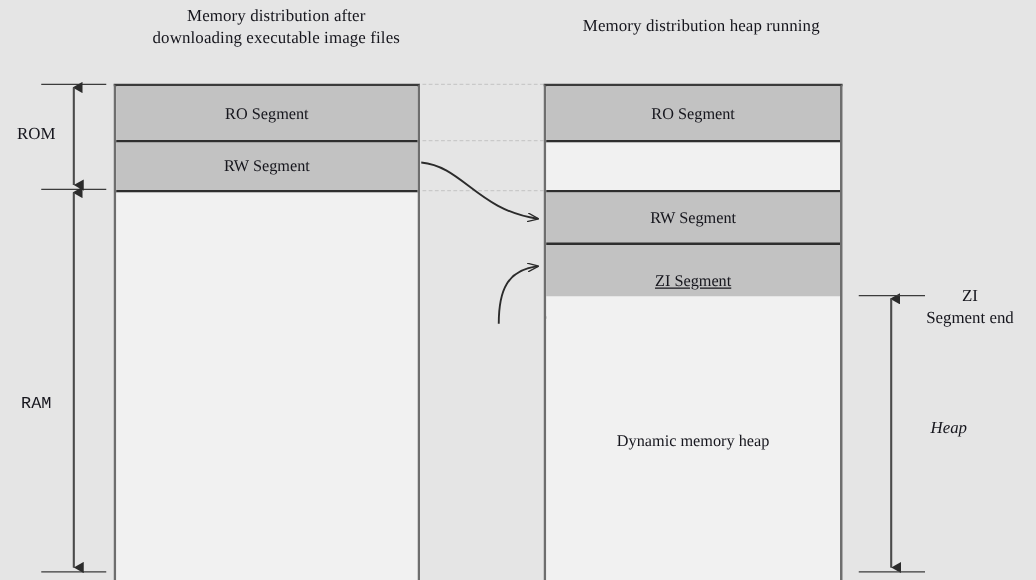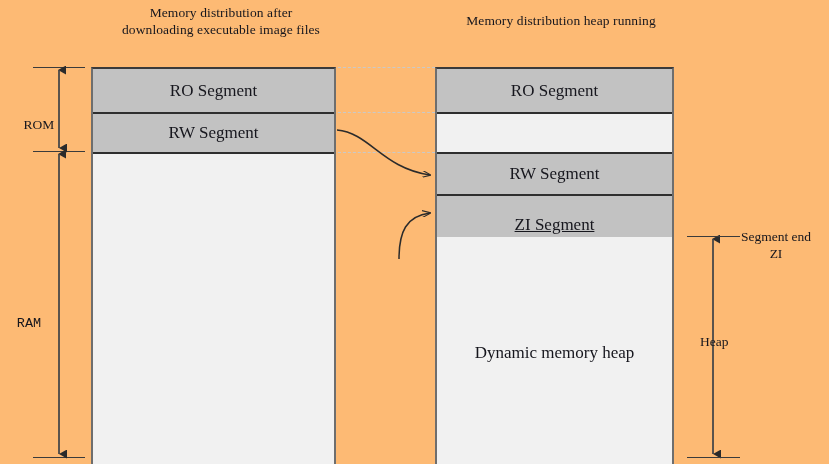--- a/index.html
+++ b/index.html
@@ -4,21 +4,21 @@
 <style>
   html, body {
     margin: 0;
     padding: 0;
     background: #ffffff;
   }
   #canvas {
     position: relative;
     width: 829px;
     height: 464px;
-    background: #fdba74;
+    background: #e5e5e5;
     font-family: "Liberation Serif", "DejaVu Serif", serif;
     color: #1a1a2e;
     overflow: hidden;
   }
 
   
   .col-title {
     position: absolute;
     text-align: center;
     font-size: 13.5px;
@@ -42,21 +42,21 @@
   #col-right { left: 435px; top: 67px; width: 239px; height: 400px; }
 
   .seg {
     position: absolute;
     left: 0;
     right: 0;
     box-sizing: border-box;
     display: flex;
     align-items: center;
     justify-content: center;
-    font-size: 17px;
+    font-size: 13px;
     color: #16161d;
   }
   .seg.filled {
     background: #c2c2c2;
     border-bottom: 2px solid #2e2e2e;
   }
   .seg.empty {
     background: #f1f1f1;
     border-bottom: 2px solid #2e2e2e;
   }
@@ -107,28 +107,28 @@
     font-size: 13.5px;
     text-align: center;
     color: #16161d;
     line-height: 17px;
   }
 
   
   #tick-rom-top  { left: 33px; width: 52px; top: 67px; }
   #tick-rom-bot  { left: 33px; width: 52px; top: 151px; }
   #tick-ram-bot  { left: 33px; width: 52px; top: 457px; }
-  #label-rom { left: 12px; top: 98px; width: 54px; margin-top: 18px; }
+  #label-rom { left: 2px; top: 98px; width: 54px; }
   #label-ram { left: 2px; top: 315px; width: 54px; font-family: Liberation Mono, monospace; }
 
   
   #tick-zi-end   { left: 687px; width: 53px; top: 236px; }
   #tick-heap-bot { left: 687px; width: 53px; top: 457px; }
   #label-zi-end { left: 722px; top: 228px; width: 108px; }
-  #label-heap   { left: 700px; top: 333px; width: 78px; text-align: left; }
+  #label-heap   { left: 720px; top: 333px; width: 78px; text-align: center; font-style: italic; }
 </style>
 </head>
 <body>
 
 <div id="canvas">
 
   <div class="col-title" id="title-left">Memory distribution after downloading executable image files</div>
 
   <div class="col-title" id="title-right">Memory distribution heap running</div>
 
@@ -185,19 +185,19 @@
   </svg>
 
   <div class="bracket-label" id="label-rom">ROM</div>
 
   <div class="bracket-label" id="label-ram">RAM</div>
 
   <div class="tick" id="tick-zi-end"></div>
   <div class="tick" id="tick-heap-bot"></div>
 
   <div class="bracket-label" id="label-zi-end">
+    <div>ZI</div>
     <div>Segment end</div>
-    <div>ZI</div>
   </div>
 
   <div class="bracket-label" id="label-heap">Heap</div>
 
 </div>
 
 </body></html>

